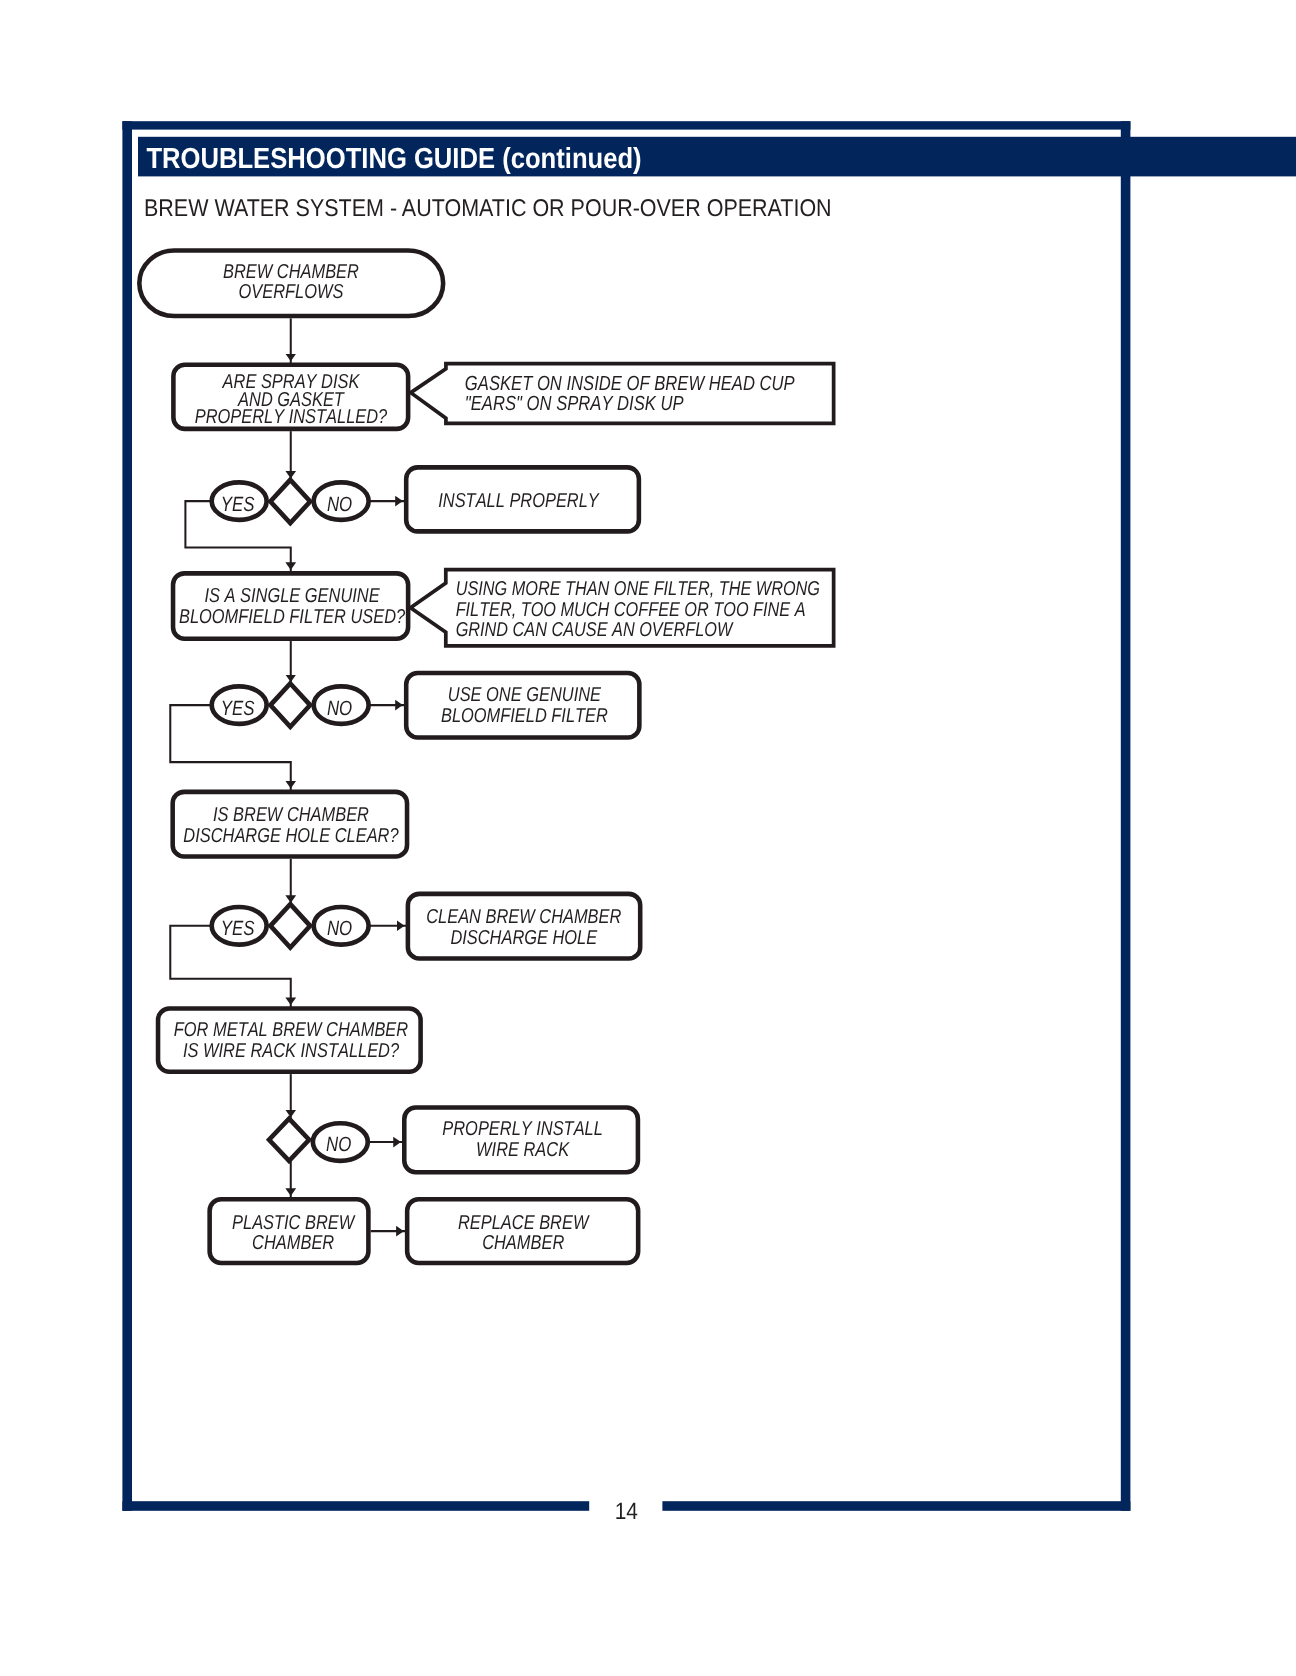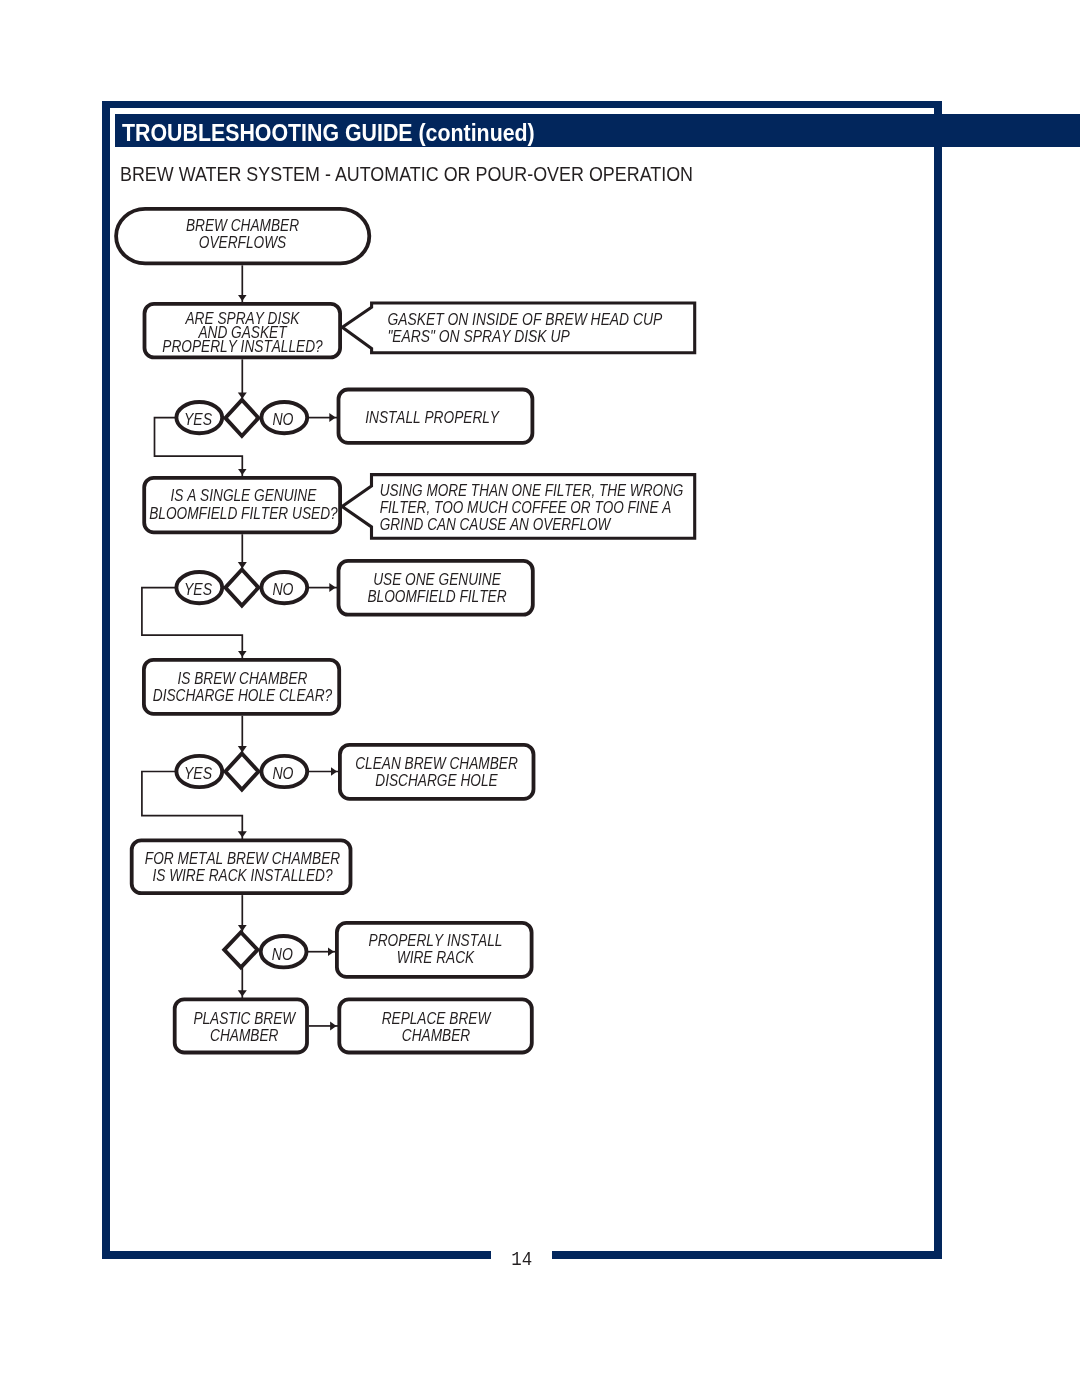--- a/index.html
+++ b/index.html
@@ -9,21 +9,21 @@
 
   
   .frame-seg{position:absolute;background:#02265c;}
   #frame-left  {left:102px; top:101px;  width:8px;  height:1158px;}
   #frame-right {left:934px; top:101px;  width:8px;  height:1158px;}
   #frame-top   {left:102px; top:101px;  width:840px;height:7px;}
   #frame-bot-l {left:102px; top:1251px; width:389px;height:8px;}
   #frame-bot-r {left:552px; top:1251px; width:390px;height:8px;}
 
   #page-number{position:absolute;left:491px;top:1246px;width:61px;
-      text-align:center;font-size:19.7px;color:#231f20;line-height:28px;font-family:Liberation Mono, monospace;}
+      text-align:center;font-size:19.7px;color:#231f20;line-height:28px;}
   #page-number span{display:inline-block;transform:scaleX(0.885);}
 
   
   #title-bar{position:absolute;left:115px;top:114.3px;width:964px;height:33px;
       background:#02265c;padding-left:44px;}
   #title-text{position:absolute;left:7.3px;top:1.7px;color:#ffffff;white-space:nowrap;
       font-size:24.1px;font-weight:bold;line-height:33px;
       display:inline-block;transform:scaleX(0.886);transform-origin:left center;}
 
   #subtitle{position:absolute;left:119.5px;top:162px;font-size:20.2px;color:#231f20;

